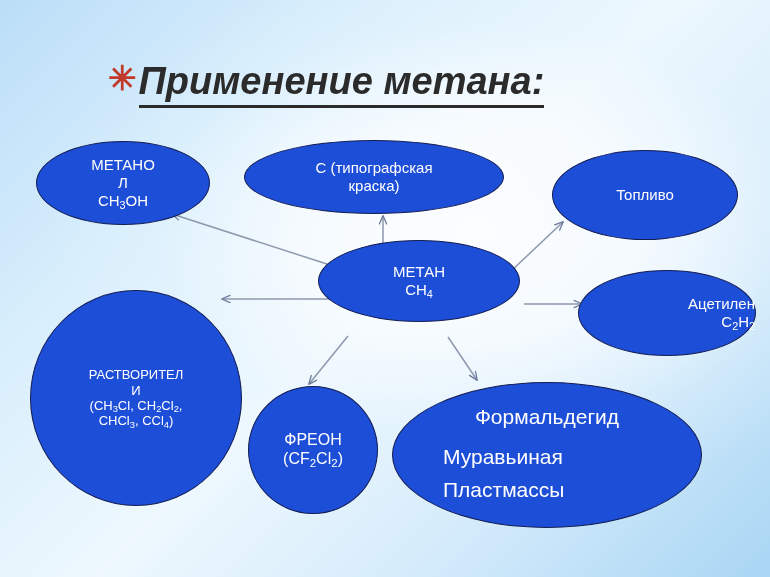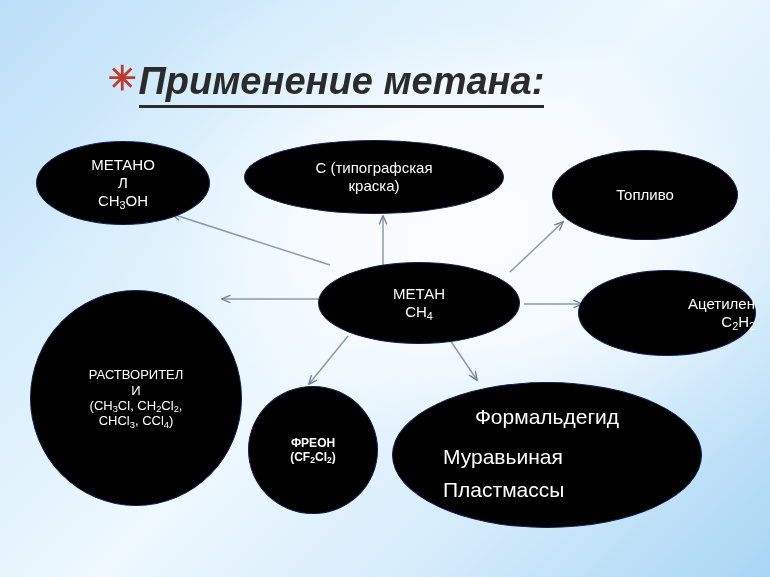--- a/index.html
+++ b/index.html
@@ -61,42 +61,42 @@
     left: 0; top: 0;
     width: 770px;
     height: 577px;
     pointer-events: none;
   }
 
   
   .node {
     position: absolute;
     box-sizing: border-box;
-    background: #000000;
+    background: #1d4ed8;
     border: 1.6px solid #141d52;
     border-radius: 50%;
     color: #ffffff;
     display: flex;
     flex-direction: column;
     align-items: center;
     justify-content: center;
     text-align: center;
     line-height: 1.18;
     overflow: visible;
   }
   .node .ln { display: block; white-space: nowrap; }
   .node sub { font-size: 0.72em; vertical-align: baseline; position: relative; top: 0.25em; }
 
   #node-methanol   { left: 36px;  top: 141px; width: 174px; height: 84px;  font-size: 15px; }
   #node-carbon     { left: 244px; top: 140px; width: 260px; height: 74px;  font-size: 15px; }
   #node-fuel       { left: 552px; top: 150px; width: 186px; height: 90px;  font-size: 15px; }
-  #node-methane    { left: 318px; top: 262px; width: 202px; height: 82px;  font-size: 15px; }
+  #node-methane    { left: 318px; top: 240px; width: 202px; height: 82px;  font-size: 15px; }
   #node-acetylene  { left: 578px; top: 270px; width: 178px; height: 86px;  font-size: 15px; align-items: flex-end; }
   #node-solvents   { left: 30px;  top: 290px; width: 212px; height: 216px; font-size: 13px; }
-  #node-freon      { left: 248px; top: 386px; width: 130px; height: 128px; font-size: 12px; font-weight: bold; }
+  #node-freon      { left: 248px; top: 386px; width: 130px; height: 128px; font-size: 16px; }
   #node-aldehyde   { left: 392px; top: 382px; width: 310px; height: 146px; font-size: 21px; }
 
   
   #node-aldehyde { justify-content: flex-start; padding-top: 22px; }
   #aldehyde-top {
     display: block;
     white-space: nowrap;
   }
   #aldehyde-stack {
     position: absolute;

